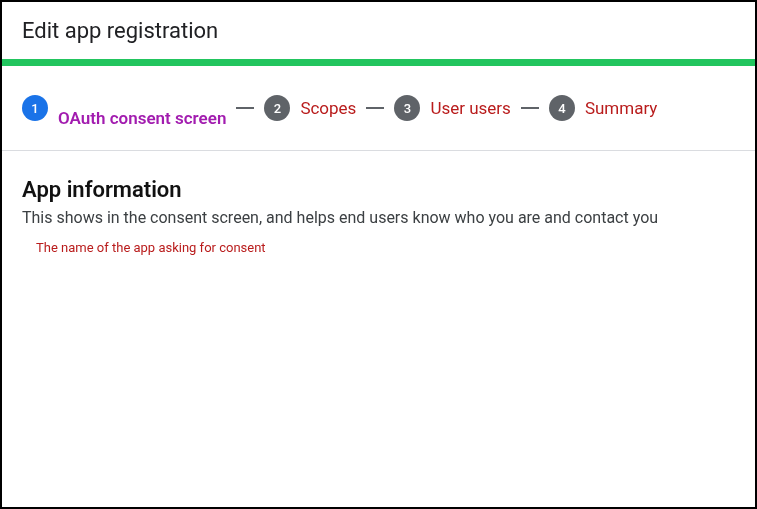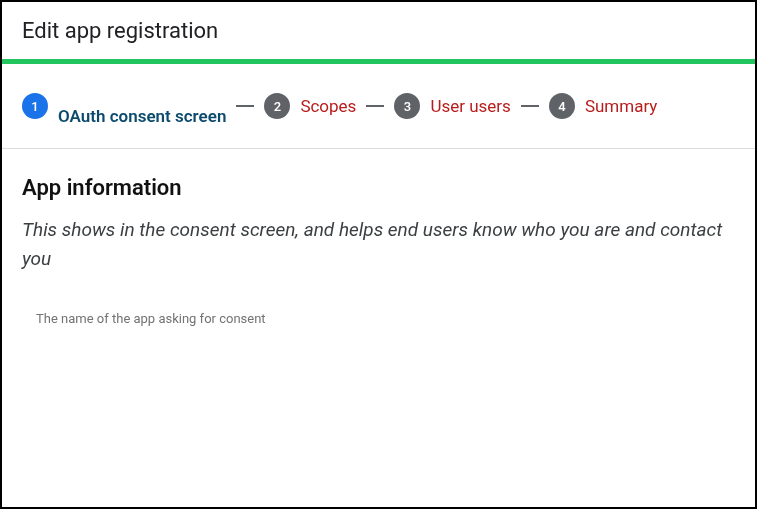--- a/index.html
+++ b/index.html
@@ -8,21 +8,21 @@
       background: #fff;
       width: 757px;
       height: 509px;
       border: 2px solid #000;
       display: flex;
       flex-direction: column;
       color: #202124;
     }
     .header {
       padding: 16px 20px;
-      border-bottom: 5px solid #22c55e;
+      border-bottom: 7px solid #22c55e;
     }
     .header-title {
       font-size: 22px;
       font-weight: 400;
       color: #202124;
     }
     .stepper {
       display: flex;
       align-items: center;
       padding: 22px 20px;
@@ -48,44 +48,43 @@
     }
     .step-circle.active {
       background: #1a73e8;
     }
     .step-label {
       font-size: 17px;
       color: #b91c1c;
     }
     .step-label.active {
       font-weight: 600;
-      color: #0c4a6e;
+      color: #a21caf;
       margin-top: 20px;
     }
     .step-divider {
       width: 18px;
       height: 1.5px;
       background: #5f6368;
     }
     .content {
       padding: 26px 20px;
       flex: 1;
     }
     .section-title {
       font-size: 22px;
       font-weight: 600;
       color: #111;
-      margin-bottom: 16px;
+      margin-bottom: 4px;
     }
     .section-desc {
-      font-size: 19px;
+      font-size: 16px;
       color: #3c4043;
       line-height: 1.5;
-      margin-bottom: 38px;
-      font-style: italic;
+      margin-bottom: 10px;
     }
     .field-wrapper {
       margin-bottom: 24px;
     }
     .field-outline {
       position: relative;
       border: 1px solid #80868b;
       border-radius: 4px;
       padding: 0;
     }
@@ -121,21 +120,21 @@
     .select-caret {
       margin-left: auto;
       width: 0;
       height: 0;
       border-left: 6px solid transparent;
       border-right: 6px solid transparent;
       border-top: 6px solid #202124;
     }
     .field-helper {
       font-size: 13px;
-      color: #737373;
+      color: #b91c1c;
       margin-top: 6px;
       padding-left: 14px;
     }
   </style>
 </head>
 <body>
 
 <div class="header">
   <div class="header-title">Edit app registration</div>
 </div>

